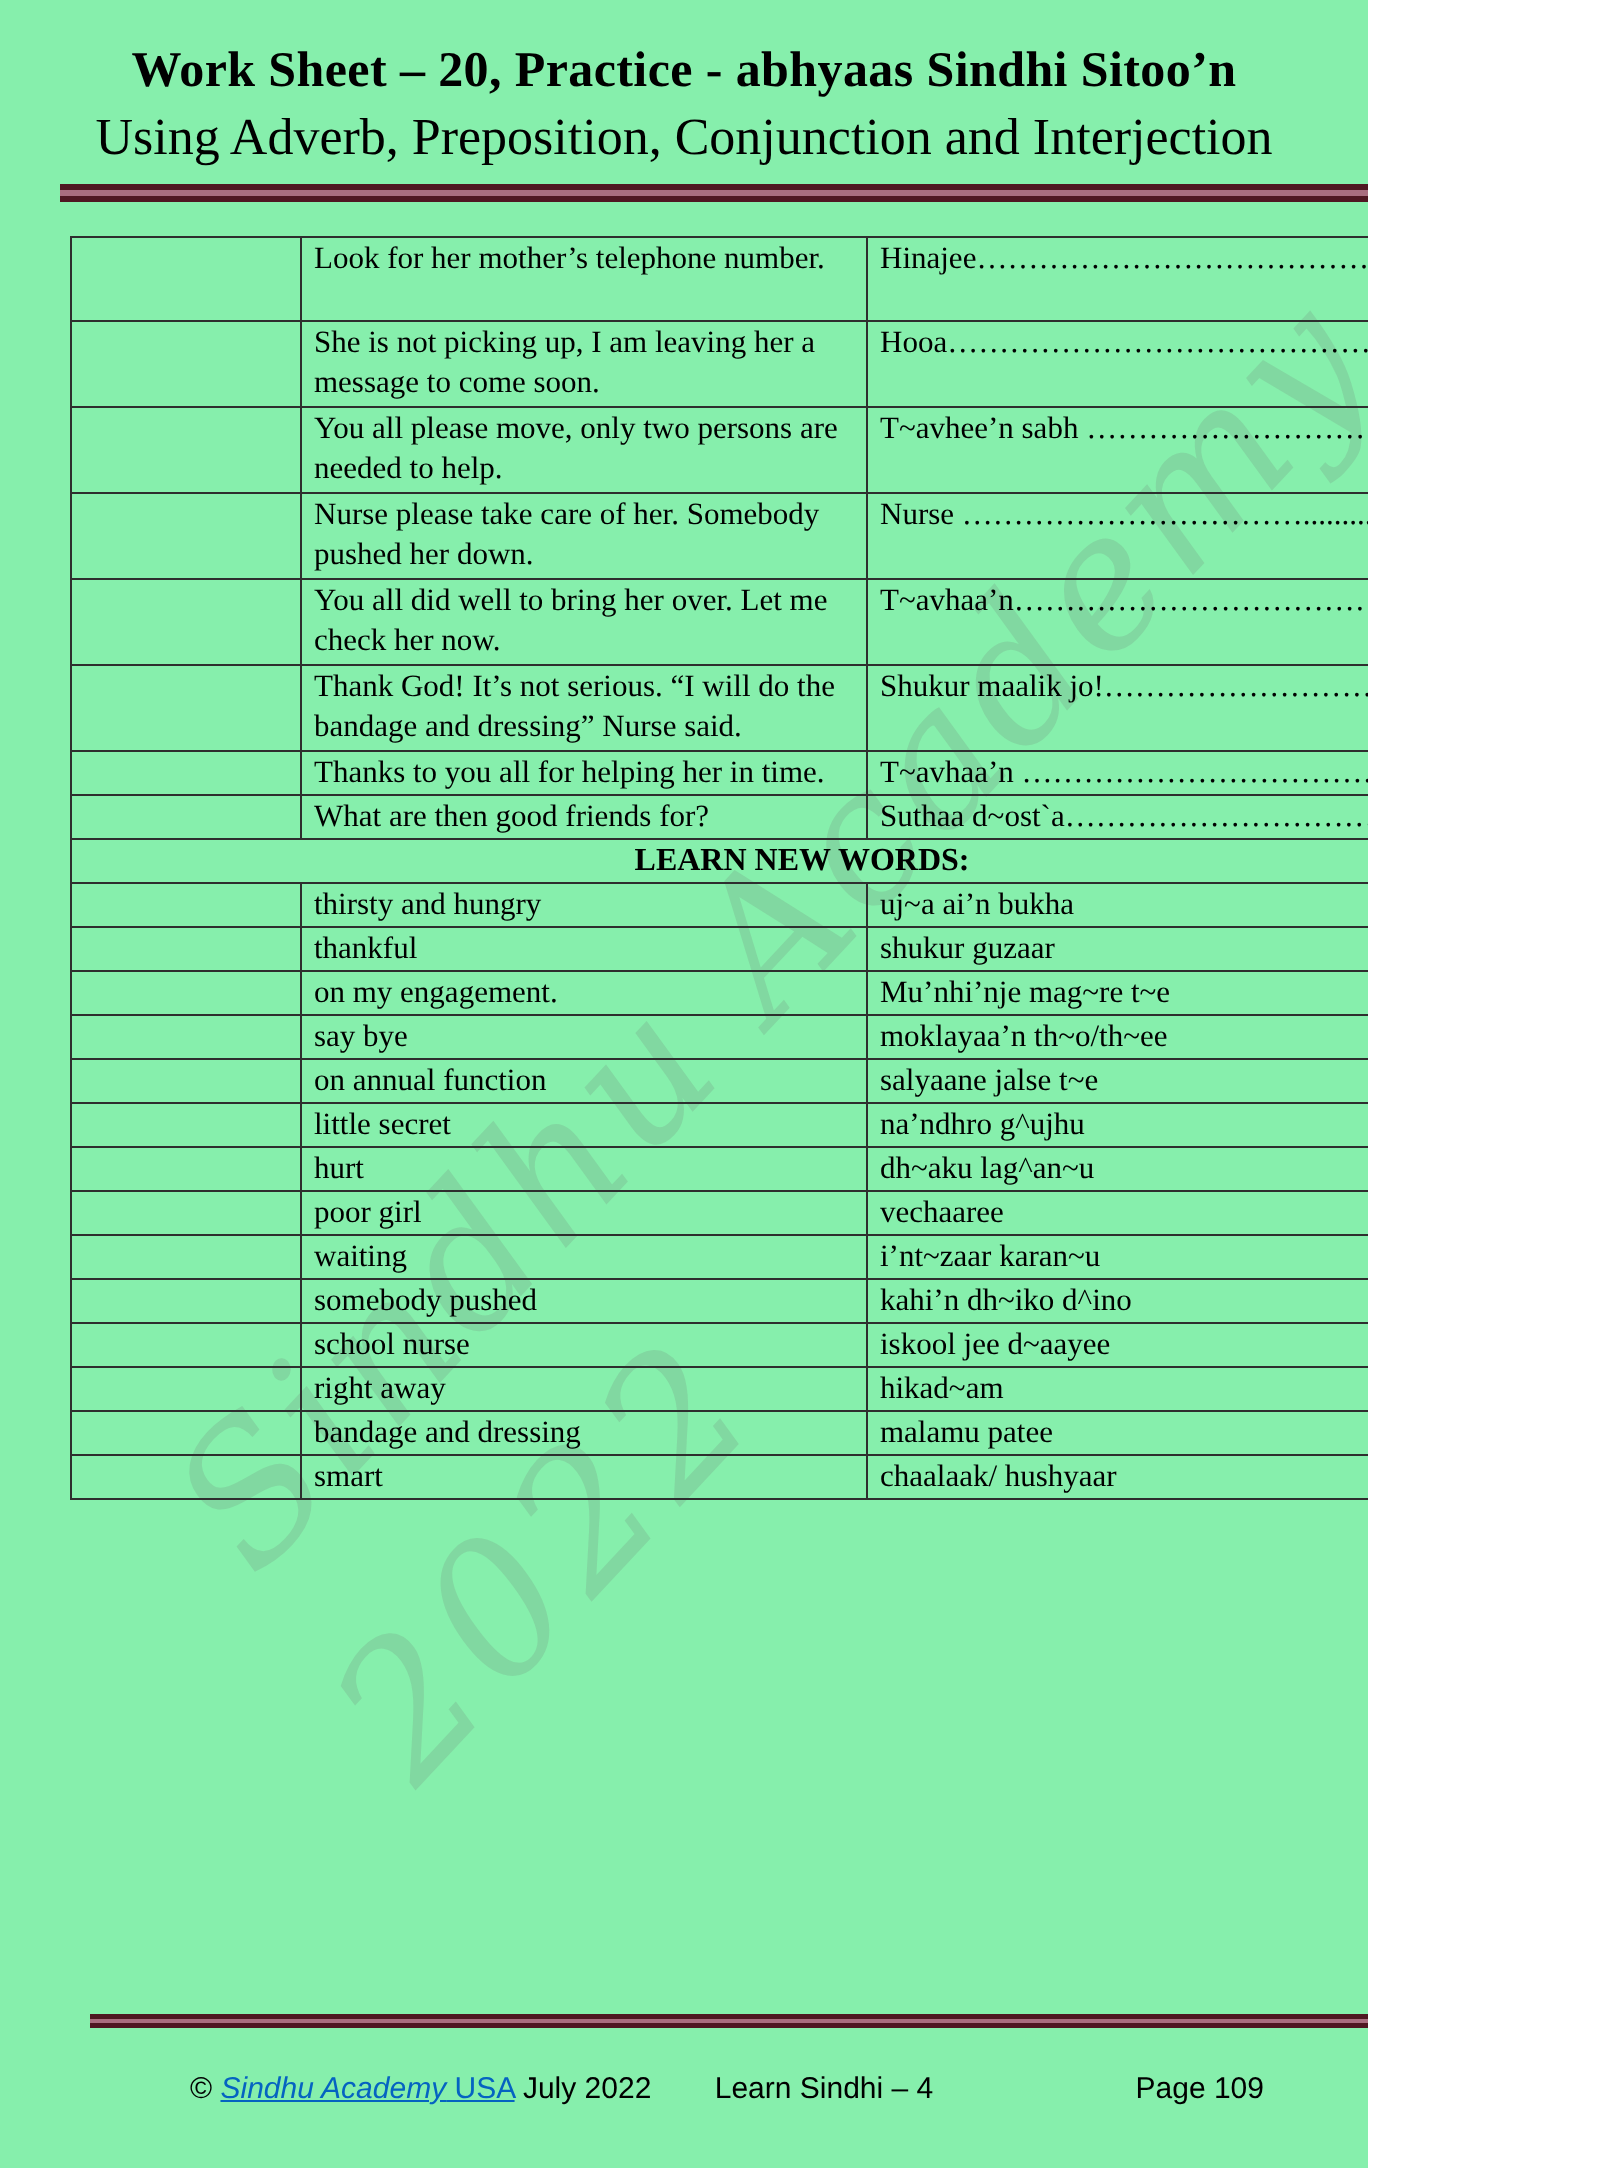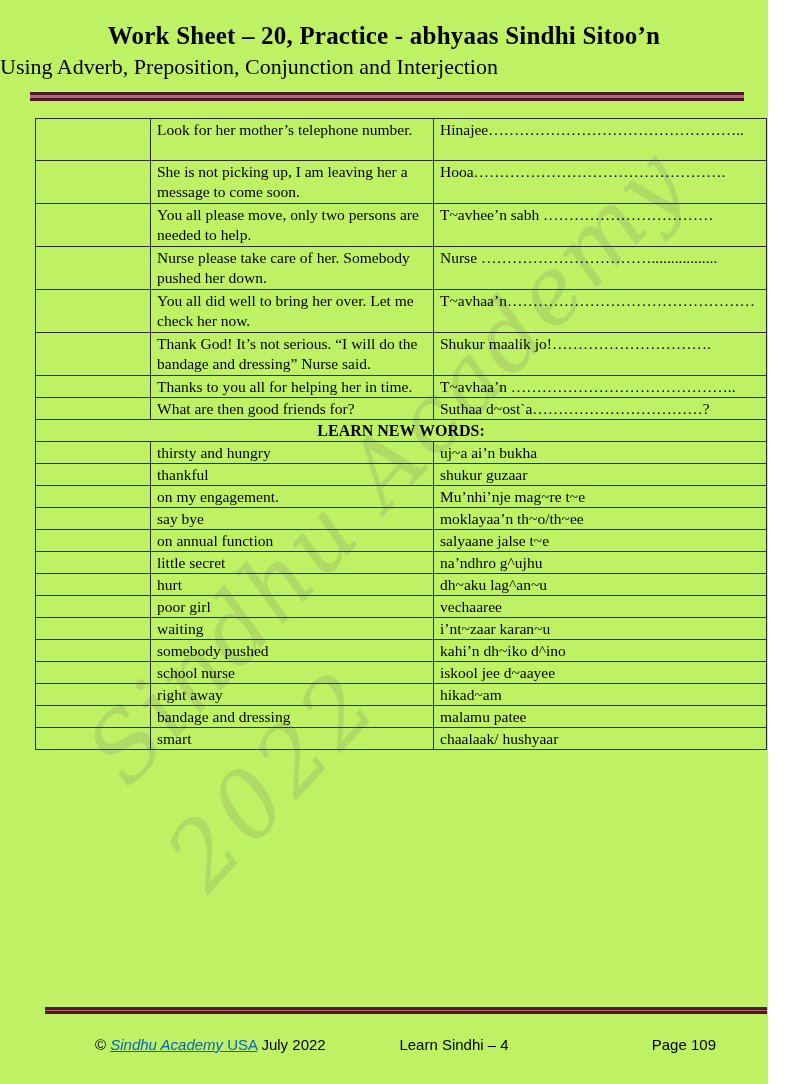--- a/index.html
+++ b/index.html
@@ -1,25 +1,25 @@
 <!DOCTYPE html>
 <html><head>
 <meta charset="utf-8">
 <style>
   html,body { margin:0; padding:0; background:#ffffff; }
   .page {
-    position:relative; width:768px; height:1084px; background:#bef264;
+    position:relative; width:684px; height:1084px; background:#86efac;
     font-family:"Liberation Serif", serif; color:#000; overflow:hidden;
   }
 
   
   .title-line1 { position:absolute; top:22px; left:0; width:100%; text-align:center;
     font-size:25px; font-weight:bold; letter-spacing:0.2px; }
-  .title-line2 { position:absolute; top:54px; left:0; width:100%; text-align:left;
-    font-size:22px; }
+  .title-line2 { position:absolute; top:54px; left:0; width:100%; text-align:center;
+    font-size:26px; }
 
   
   .divider { position:absolute;
     background:linear-gradient(to bottom, #4f1722 0 36%, #a96d7f 36% 64%, #4f1722 64% 100%); }
   .divider-top { top:92px; left:30px; width:714px; height:9px; }
   .divider-bottom { top:1007px; left:45px; width:722px; height:7px; }
 
   
   .wm { position:absolute; z-index:0; font-family:"DejaVu Serif", serif; font-style:italic;
     color:rgba(110,110,110,0.18); white-space:nowrap; transform-origin:0 50%; pointer-events:none; }

